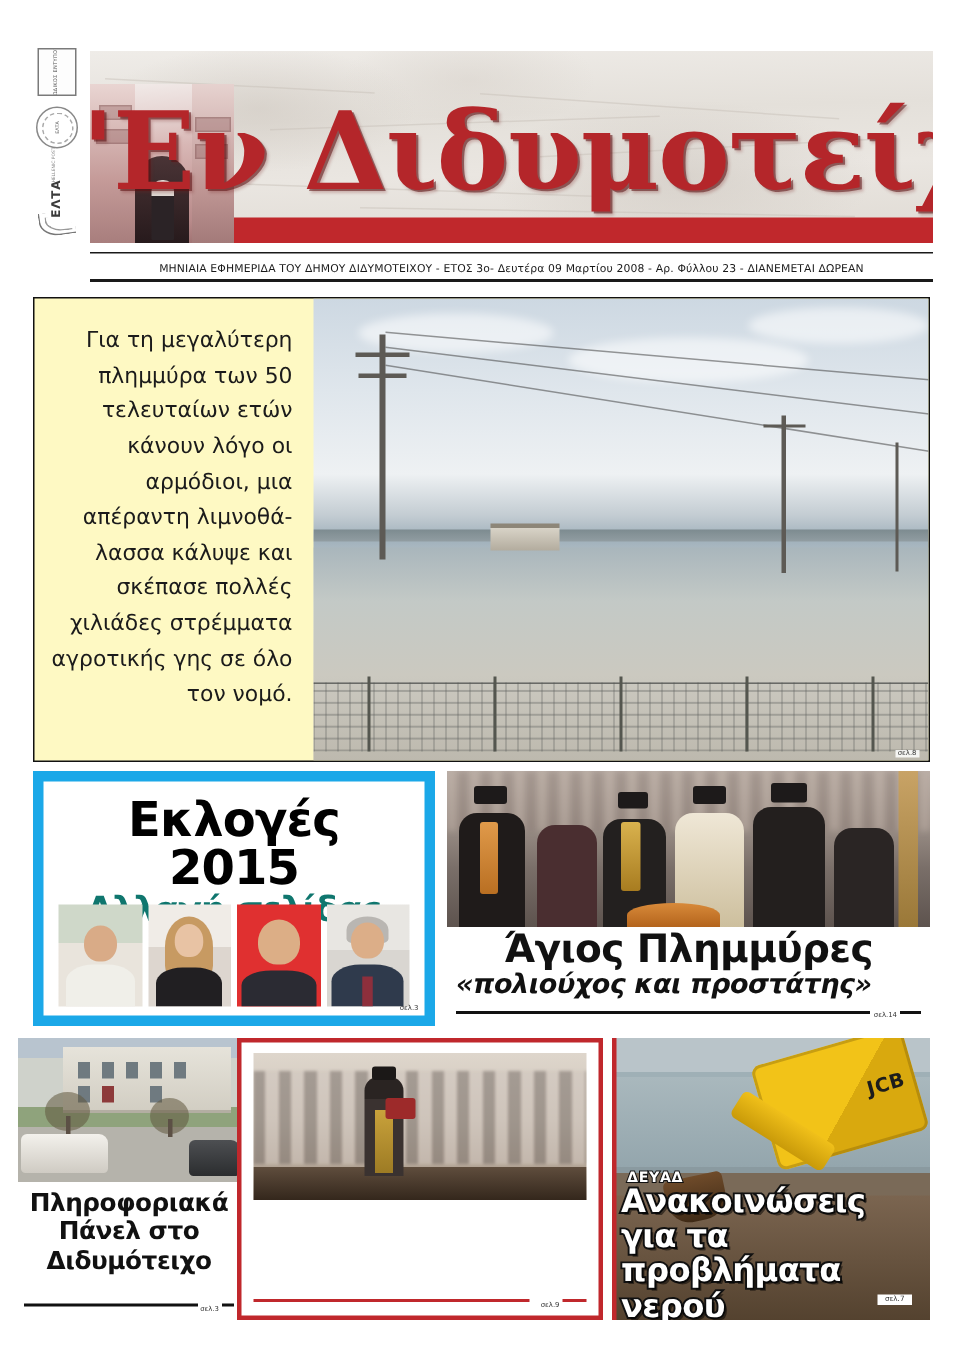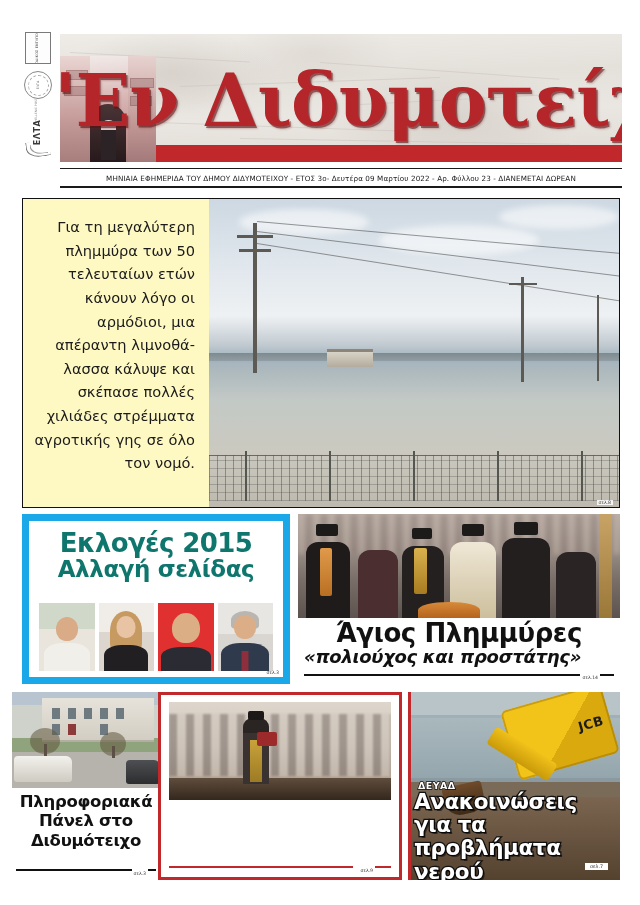--- a/index.html
+++ b/index.html
@@ -181,22 +181,22 @@
     position:absolute; right:6px; bottom:2px; font-size:4.6px; color:#3a3a3a;
     background:rgba(255,255,255,.85); padding:0 2px;
   }
 
   
   .elections {
     position:absolute; left:22px; top:514px; width:268px; height:170px;
     border:7px solid #1ba8e8; background:#fff; overflow:hidden;
   }
   .elec-t1 {
-    margin:9px 12px 0; text-align:center; font-weight:bold; font-size:26px;
-    color:#0f766e; letter-spacing:-.6px; line-height:1;
+    margin:9px 12px 0; text-align:center; font-weight:bold; font-size:32px;
+    color:#000000; letter-spacing:-.6px; line-height:1;
   }
   .elec-t2 {
     margin:2px 12px 0; text-align:center; font-weight:bold; 
     font-size:23px; color:#0f766e; letter-spacing:-.4px; line-height:1;
   }
   .portraits {
     position:absolute; left:10px; right:10px; top:82px; height:68px;
     display:flex; gap:4px;
   }
   .portraits .p { flex:1; position:relative; overflow:hidden; }
@@ -396,21 +396,21 @@
         <span class="brick" style="right:4px; top:40px; width:22px; height:10px;"></span>
         <span class="arch"></span>
         <span class="fig"></span>
       </div>
 
       <div class="paper-title">'Εν Διδυμοτείχῳ</div>
       <div class="red-bar"></div>
     </div>
 
     <div class="subtitle-rule-top"></div>
-    <div class="subtitle-line">ΜΗΝΙΑΙΑ ΕΦΗΜΕΡΙΔΑ ΤΟΥ ΔΗΜΟΥ ΔΙΔΥΜΟΤΕΙΧΟΥ - ΕΤΟΣ 3ο- Δευτέρα 09 Μαρτίου 2022 - Αρ. Φύλλου 23 - ΔΙΑΝΕΜΕΤΑΙ ΔΩΡΕΑΝ</div>
+    <div class="subtitle-line">ΜΗΝΙΑΙΑ ΕΦΗΜΕΡΙΔΑ ΤΟΥ ΔΗΜΟΥ ΔΙΔΥΜΟΤΕΙΧΟΥ - ΕΤΟΣ 3ο- Δευτέρα 09 Μαρτίου 2008 - Αρ. Φύλλου 23 - ΔΙΑΝΕΜΕΤΑΙ ΔΩΡΕΑΝ</div>
     <div class="subtitle-rule-bot"></div>
   </div>
 
   <div class="lead">
     <div class="lead-text">Για τη μεγαλύτερη πλημμύρα των 50 τελευταίων ετών κάνουν λόγο οι αρμόδιοι, μια απέραντη λιμνοθά-λασσα κάλυψε και σκέπασε πολλές χιλιάδες στρέμματα αγροτικής γης σε όλο τον νομό.</div>
 
     <div class="lead-photo">
       <span class="cloud" style="left:30px;  top:10px; width:130px; height:26px;"></span>
       <span class="cloud" style="left:170px; top:26px; width:160px; height:30px;"></span>
       <span class="cloud" style="left:290px; top:6px;  width:120px; height:24px;"></span>

